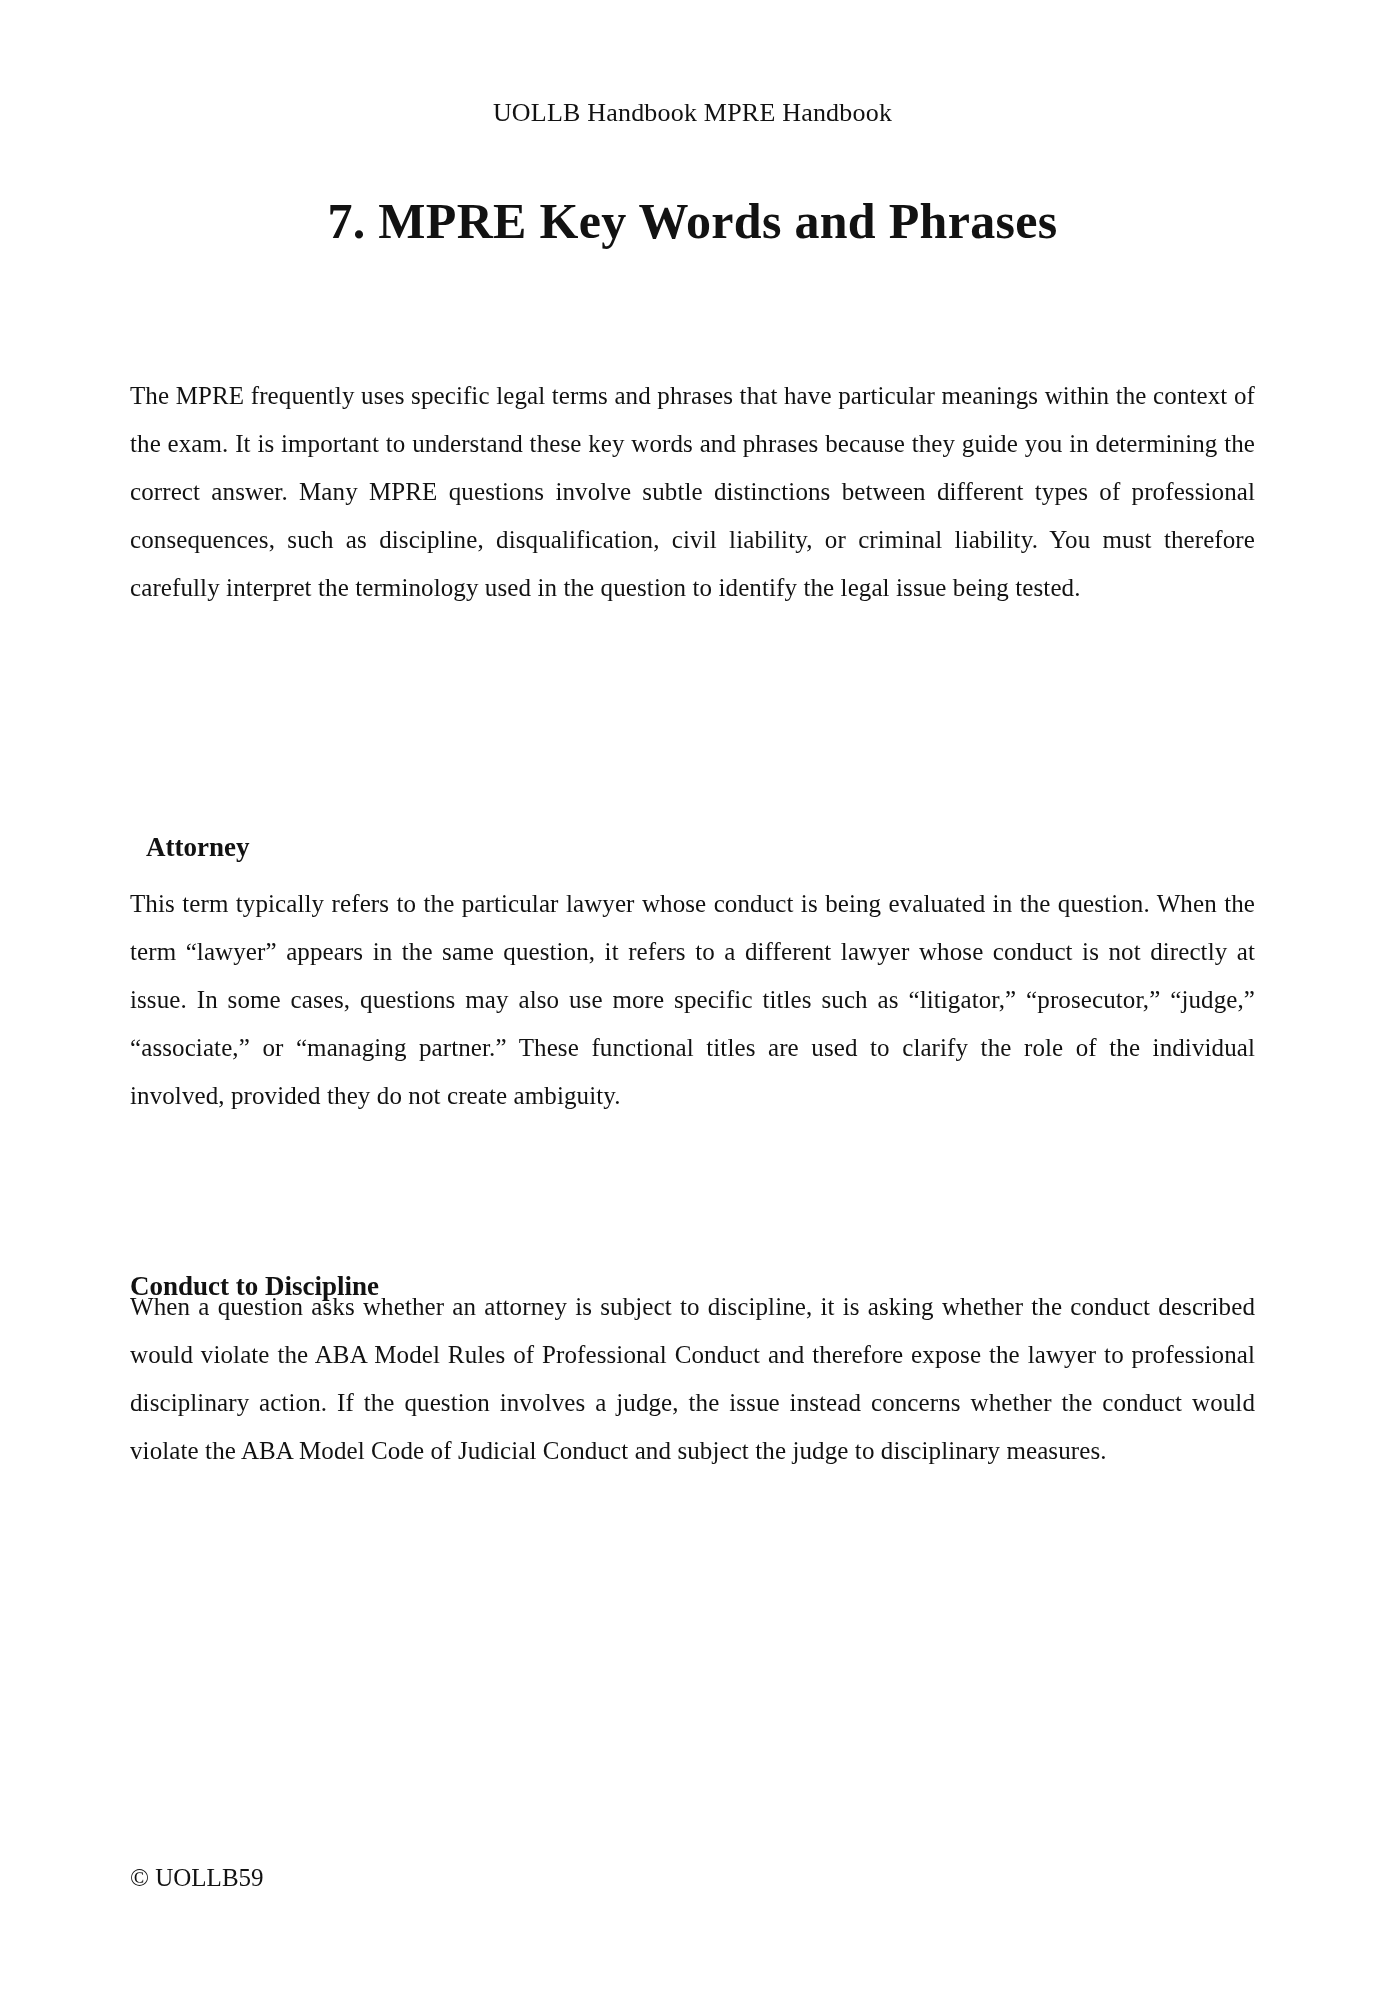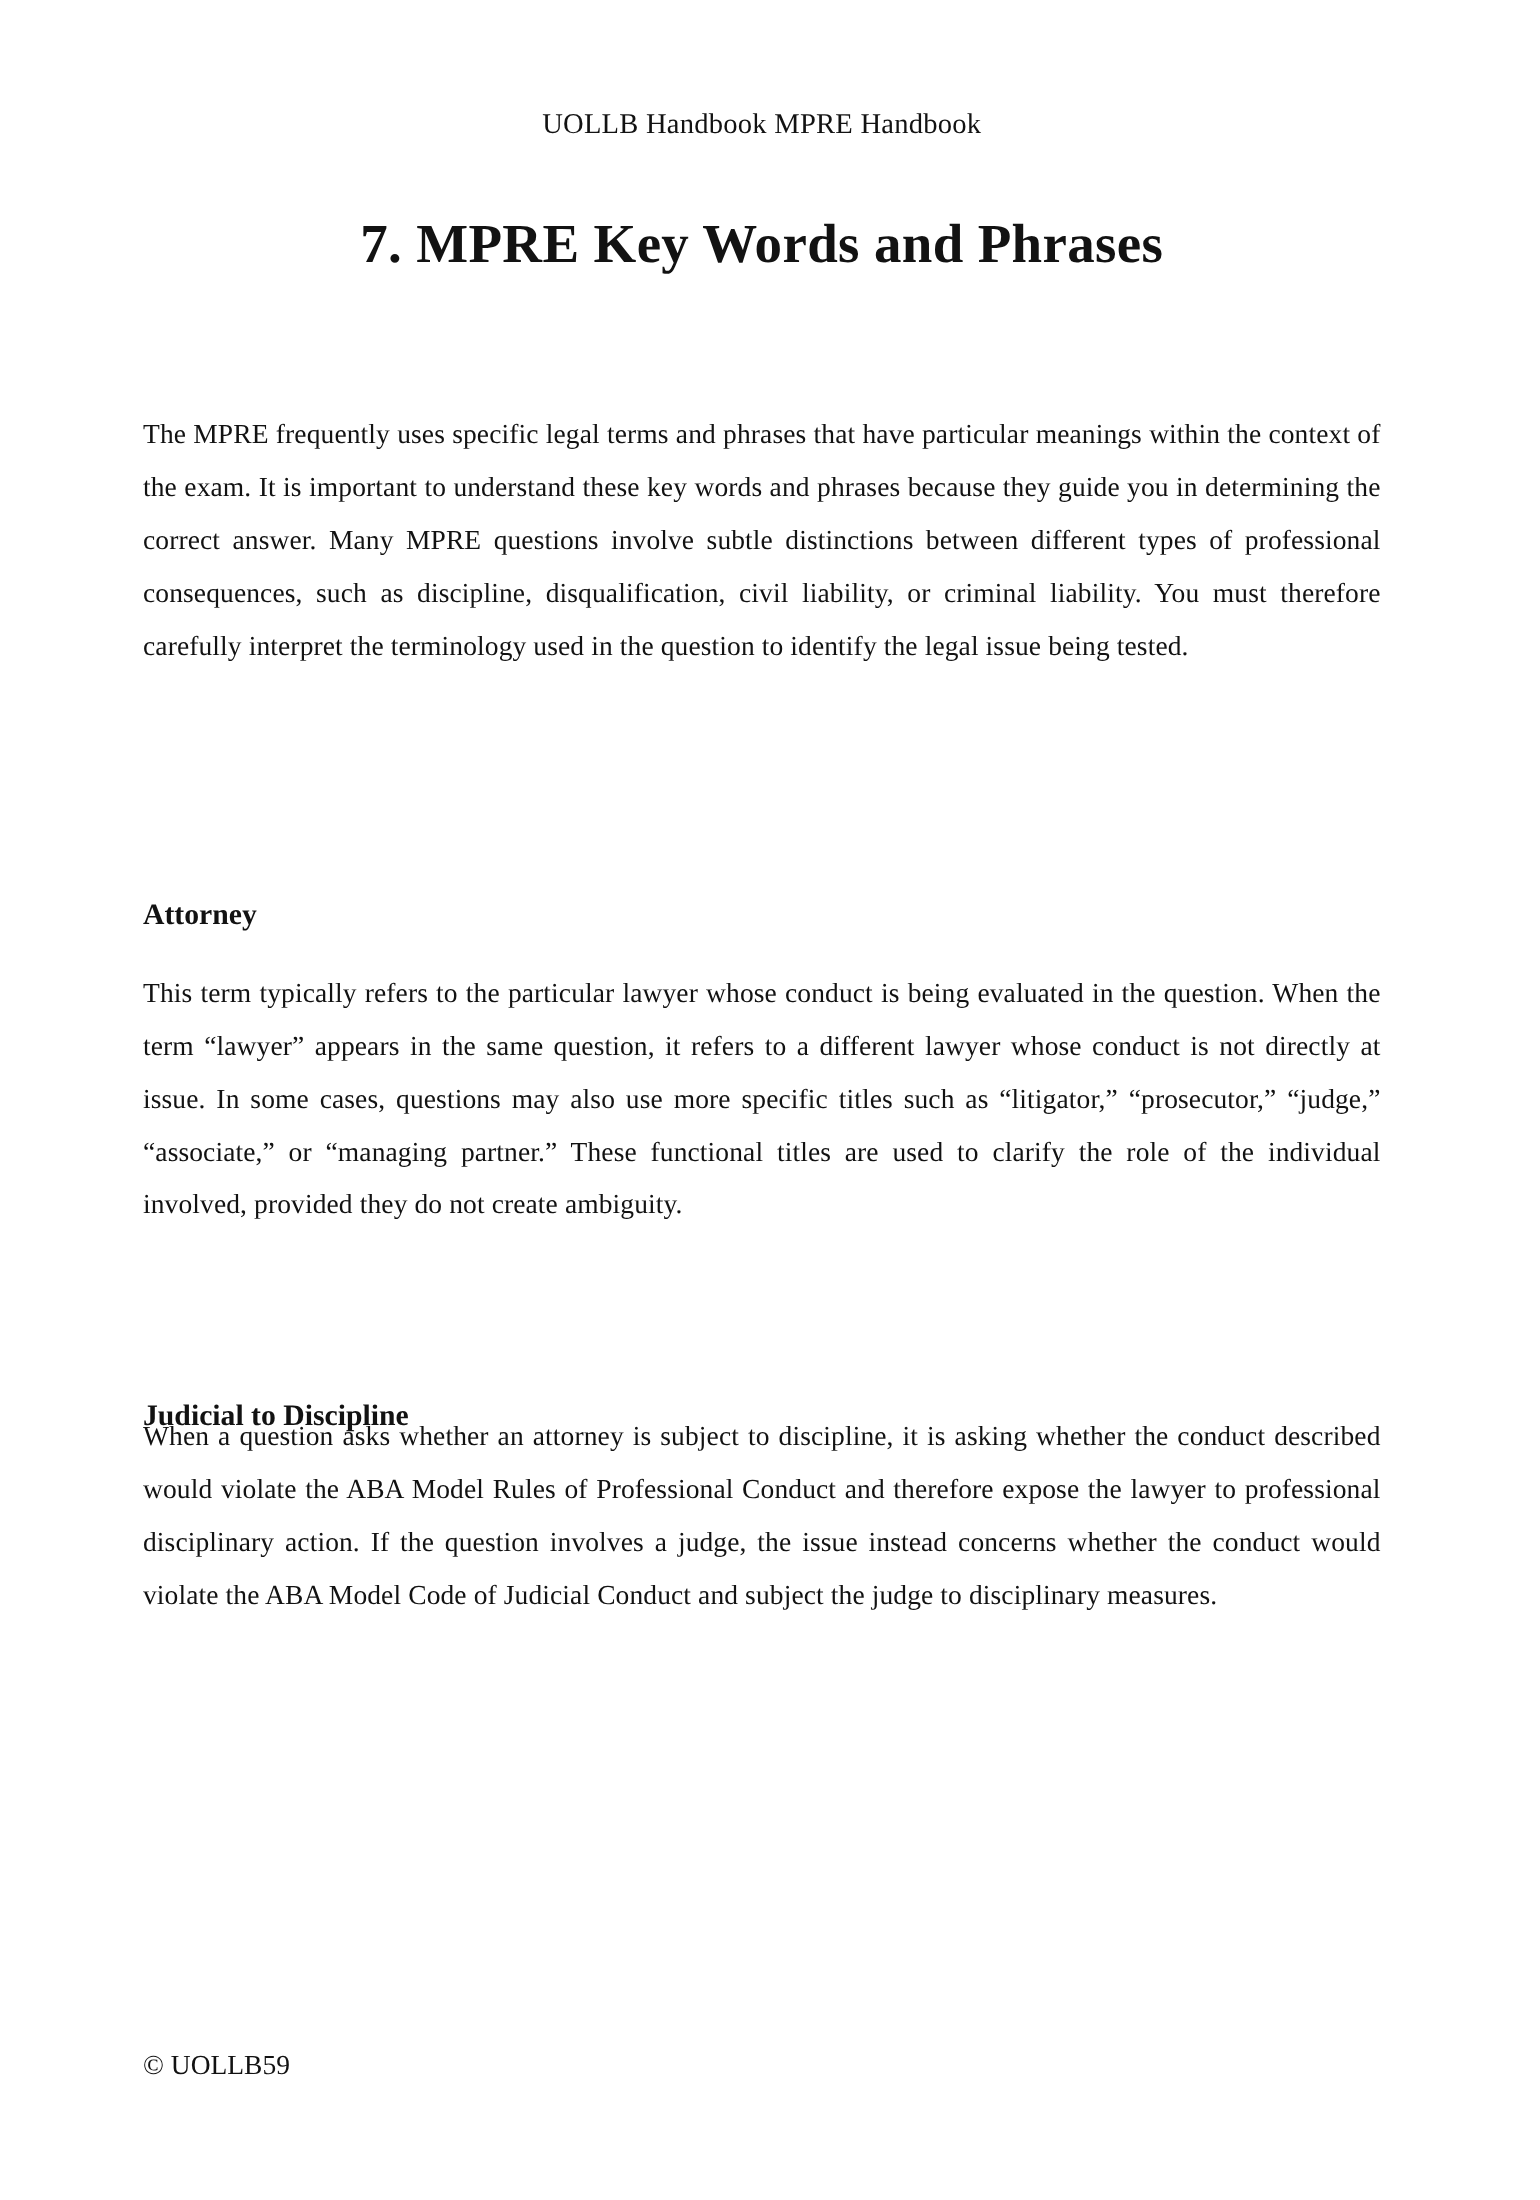--- a/index.html
+++ b/index.html
@@ -68,24 +68,24 @@
 </style>
 </head>
 <body>
 
 <div class="doc-header">UOLLB Handbook MPRE Handbook</div>
 
 <h1 class="doc-title" style="margin:0;">7. MPRE Key Words and Phrases</h1>
 
 <p class="body-text intro" style="margin:0;">The MPRE frequently uses specific legal terms and phrases that have particular meanings within the context of the exam. It is important to understand these key words and phrases because they guide you in determining the correct answer. Many MPRE questions involve subtle distinctions between different types of professional consequences, such as discipline, disqualification, civil liability, or criminal liability. You must therefore carefully interpret the terminology used in the question to identify the legal issue being tested.</p>
 
-<h2 class="section-heading heading-1" style="margin:0;">Attorney</h2>
+<h2 class="section-heading heading-1" style="margin:16px;">Attorney</h2>
 
 <p class="body-text para-1" style="margin:0;">This term typically refers to the particular lawyer whose conduct is being evaluated in the question. When the term “lawyer” appears in the same question, it refers to a different lawyer whose conduct is not directly at issue. In some cases, questions may also use more specific titles such as “litigator,” “prosecutor,” “judge,” “associate,” or “managing partner.” These functional titles are used to clarify the role of the individual involved, provided they do not create ambiguity.</p>
 
-<h2 class="section-heading heading-2" style="margin:0;">Judicial to Discipline</h2>
+<h2 class="section-heading heading-2" style="margin:0;">Conduct to Discipline</h2>
 
 <p class="body-text para-2" style="margin:0;">When a question asks whether an attorney is subject to discipline, it is asking whether the conduct described would violate the ABA Model Rules of Professional Conduct and therefore expose the lawyer to professional disciplinary action. If the question involves a judge, the issue instead concerns whether the conduct would violate the ABA Model Code of Judicial Conduct and subject the judge to disciplinary measures.</p>
 
 <div class="doc-footer">
   <span>© UOLLB</span>
   <span>59</span>
 </div>
 
 </body></html>

